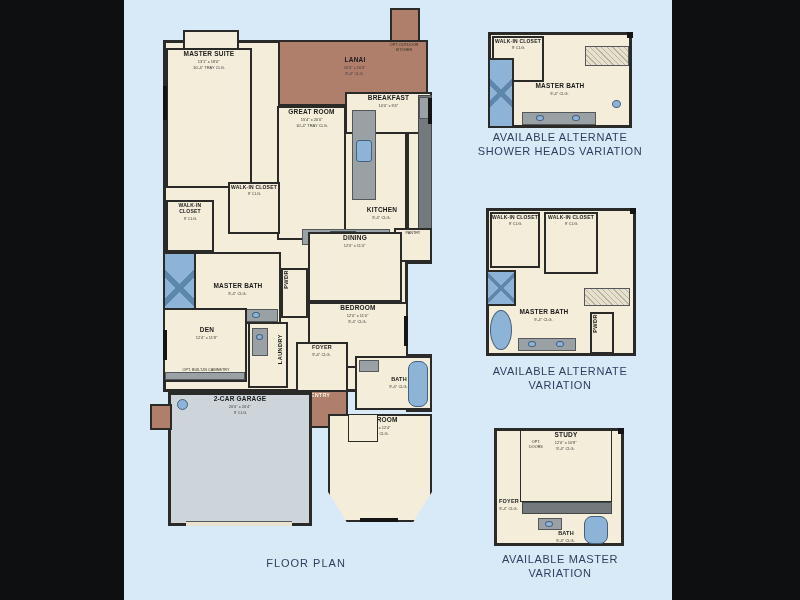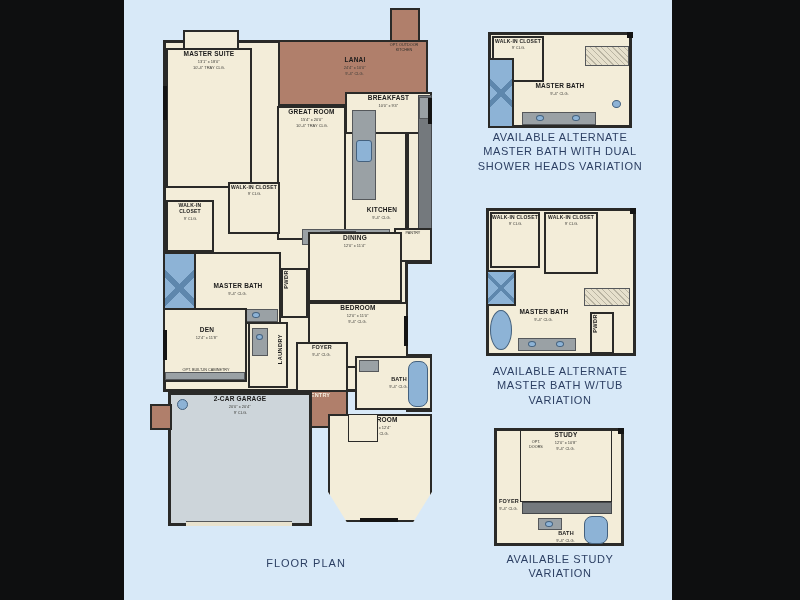--- a/index.html
+++ b/index.html
@@ -226,21 +226,20 @@
   <div class="abs sink" style="left:536px;top:115px;width:8px;height:6px;"></div>
   <div class="abs sink" style="left:572px;top:115px;width:8px;height:6px;"></div>
   <div class="abs sink" style="left:612px;top:100px;width:9px;height:8px;"></div>
   <div class="abs post" style="left:627px;top:32px;width:6px;height:6px;"></div>
   <div class="abs lbl" style="left:522px;top:82px;width:76px;">
     <span class="rname">MASTER BATH</span>
     <span class="dims">9'-4" CLG.</span>
   </div>
   <div class="abs caption" style="left:470px;top:130px;width:180px;">
     <div>AVAILABLE ALTERNATE</div>
-    <div>MASTER BATH WITH DUAL</div>
     <div>SHOWER HEADS VARIATION</div>
   </div>
 
   <div class="abs base" style="left:486px;top:208px;width:150px;height:148px;"></div>
   <div class="abs room" style="left:490px;top:212px;width:50px;height:56px;">
     <div class="lbl" style="width:100%;">
       <span class="rname sm" style="font-size:5px;">WALK-IN CLOSET</span>
       <span class="dims">9' CLG.</span>
     </div>
   </div>
@@ -259,21 +258,20 @@
   <div class="abs lbl" style="left:514px;top:308px;width:60px;">
     <span class="rname">MASTER BATH</span>
     <span class="dims">9'-4" CLG.</span>
   </div>
   <div class="abs room" style="left:590px;top:312px;width:24px;height:42px;">
     <span class="vtext">PWDR</span>
   </div>
   <div class="abs post" style="left:630px;top:208px;width:6px;height:6px;"></div>
   <div class="abs caption" style="left:470px;top:364px;width:180px;">
     <div>AVAILABLE ALTERNATE</div>
-    <div>MASTER BATH W/TUB</div>
     <div>VARIATION</div>
   </div>
 
   <div class="abs base" style="left:494px;top:428px;width:130px;height:118px;"></div>
   <div class="abs room" style="left:520px;top:430px;width:92px;height:72px;border-width:1px;">
     <div class="lbl" style="width:100%;">
       <span class="rname">STUDY</span>
       <span class="dims">12'0" x 10'8"</span>
       <span class="dims">9'-4" CLG.</span>
     </div>
@@ -286,16 +284,16 @@
   <div class="abs counter-dk" style="left:522px;top:502px;width:90px;height:12px;"></div>
   <div class="abs counter" style="left:538px;top:518px;width:24px;height:12px;"></div>
   <div class="abs sink" style="left:545px;top:521px;width:8px;height:6px;"></div>
   <div class="abs tub" style="left:584px;top:516px;width:24px;height:28px;"></div>
   <div class="abs lbl" style="left:548px;top:530px;width:36px;">
     <span class="rname sm">BATH</span>
     <span class="dims">9'-4" CLG.</span>
   </div>
   <div class="abs post" style="left:618px;top:428px;width:6px;height:6px;"></div>
   <div class="abs caption" style="left:480px;top:552px;width:160px;">
-    <div>AVAILABLE STUDY</div>
+    <div>AVAILABLE MASTER</div>
     <div>VARIATION</div>
   </div>
 </div>
 
 </body></html>

